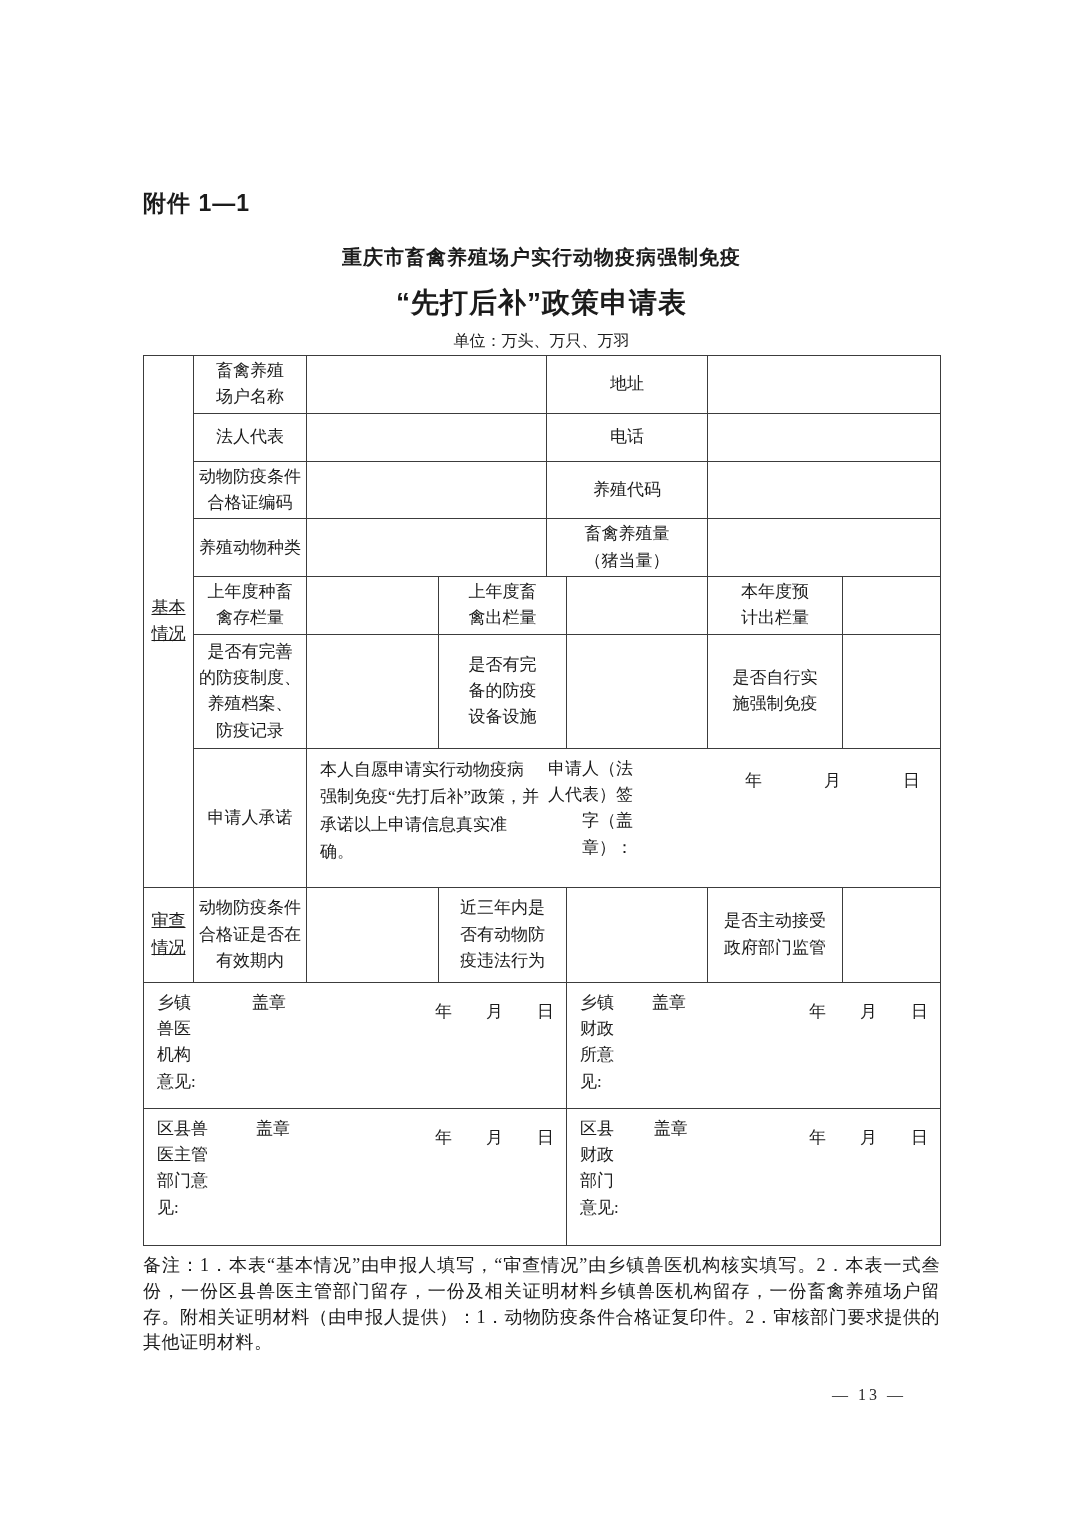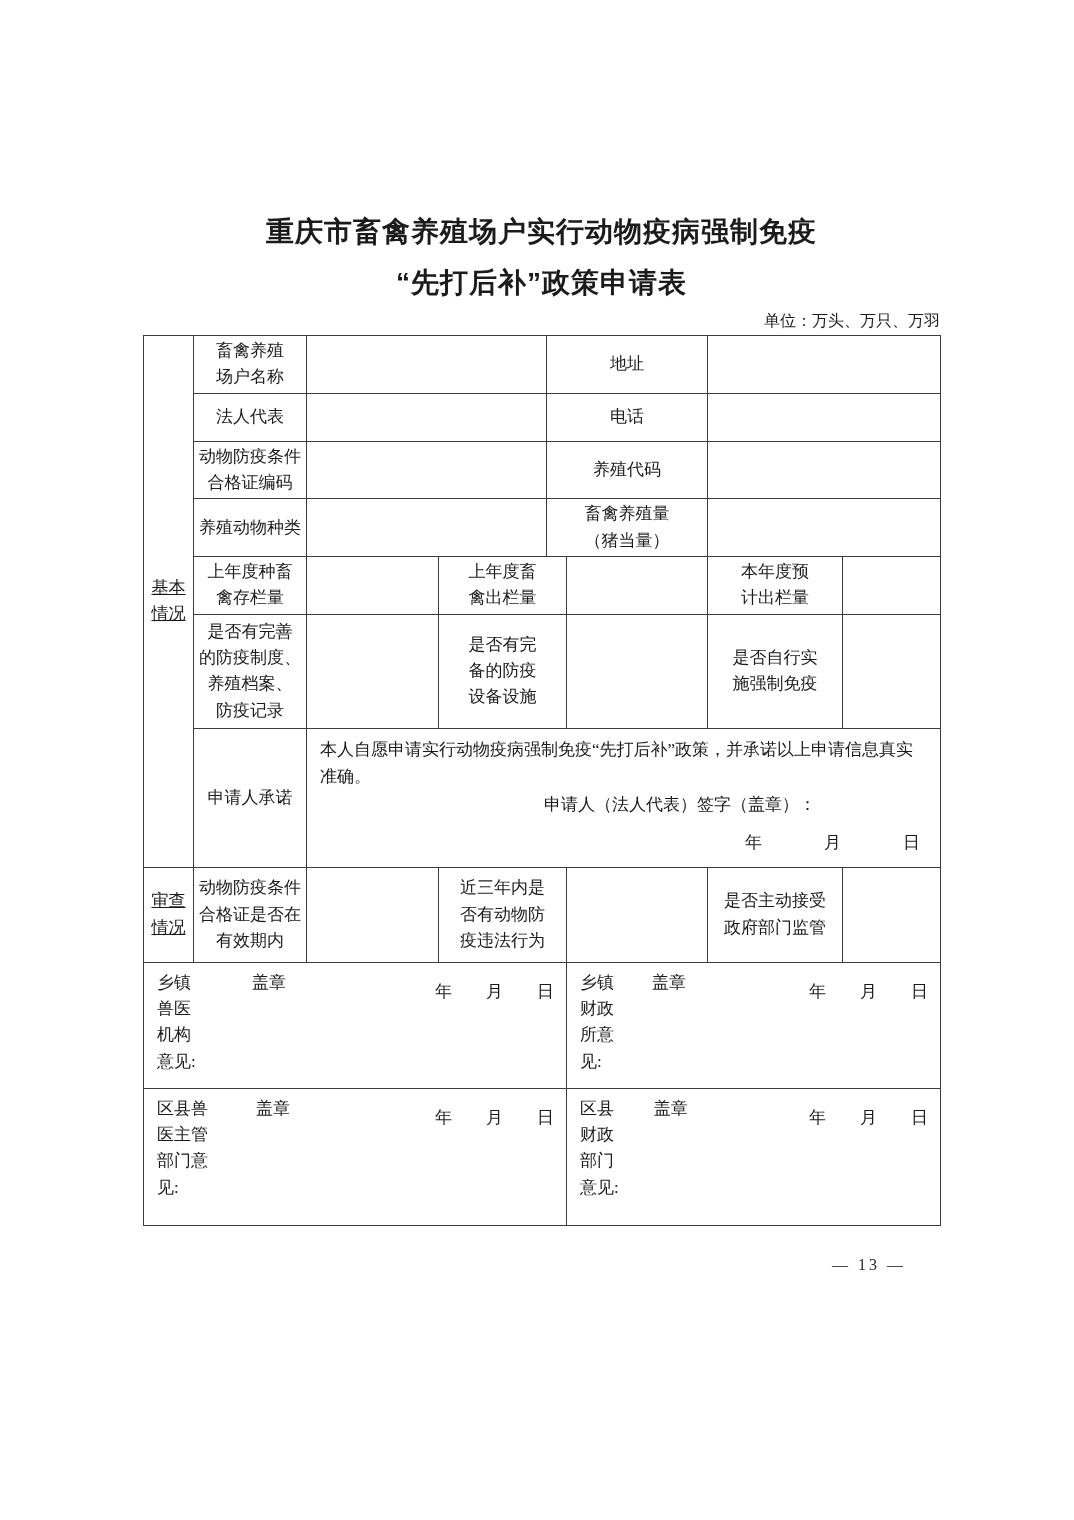--- a/index.html
+++ b/index.html
@@ -21,56 +21,56 @@
     font-family: "Liberation Sans", "DejaVu Sans", sans-serif;
     font-weight: 700;
     font-size: 23px;
     letter-spacing: 1px;
   }
   .title1 {
     margin-top: 25px;
     text-align: center;
     font-family: "Liberation Sans", "DejaVu Sans", sans-serif;
     font-weight: 700;
-    font-size: 28px;
+    font-size: 20px;
     letter-spacing: 1px;
   }
   .title2 {
     margin-top: 13px;
     text-align: center;
     font-family: "Liberation Sans", "DejaVu Sans", sans-serif;
     font-weight: 700;
     font-size: 28px;
     letter-spacing: 1px;
   }
   .unit-note {
     margin-top: 9px;
     margin-bottom: 3px;
-    text-align: right;
+    text-align: center;
     font-size: 16px;
   }
   table.form {
     width: 797px;
     table-layout: fixed;
     border-collapse: collapse;
   }
   table.form td {
     border: 1px solid #3c3c3c;
     font-size: 17px;
     line-height: 1.55;
     text-align: center;
     vertical-align: middle;
     padding: 2px 4px;
   }
   .prel { white-space: pre-line; }
   td.sec { padding: 2px 2px; text-decoration: underline; }
   td.commit-cell, td.op { text-align: left; vertical-align: top; padding: 0; }
   .commit-box {
     min-height: 134px;
-    display: flex; flex-direction: column;
+    display: flex; 
     padding: 5px 8px 8px 9px;
   }
   .commit-text { text-align: left; line-height: 1.62; }
   .commit-spacer { flex: 1; }
   .commit-sign { text-align: right; padding-right: 112px; }
   .commit-date {
     display: flex; justify-content: flex-end; gap: 62px;
     padding-right: 8px; margin-top: 12px;
   }
   .op-box {
@@ -100,20 +100,21 @@
     font-size: 16px;
     letter-spacing: 3px;
     color: #2a2a2a;
   }
 </style>
 </head>
 <body>
 
 <div class="content">
 
+  <div class="attachment">附件 1—1</div>
   <div class="title1">重庆市畜禽养殖场户实行动物疫病强制免疫</div>
   <div class="title2">“先打后补”政策申请表</div>
   <div class="unit-note">单位：万头、万只、万羽</div>
 
   <table class="form">
     <colgroup>
       <col style="width:50px">
         <col style="width:113px">
         <col style="width:132px">
         <col style="width:108px">
@@ -265,15 +266,16 @@
             <span>年</span>
             <span>月</span>
             <span>日</span>
           </div>
         </div>
       </td>
     </tr>
   </tbody>
     </table>
 
+  <div class="notes">备注：1．本表“基本情况”由申报人填写，“审查情况”由乡镇兽医机构核实填写。2．本表一式叁份，一份区县兽医主管部门留存，一份及相关证明材料乡镇兽医机构留存，一份畜禽养殖场户留存。附相关证明材料（由申报人提供）：1．动物防疫条件合格证复印件。2．审核部门要求提供的其他证明材料。</div>
   <div class="pageno">— 13 —</div>
 
 </div>
 
 </body></html>

